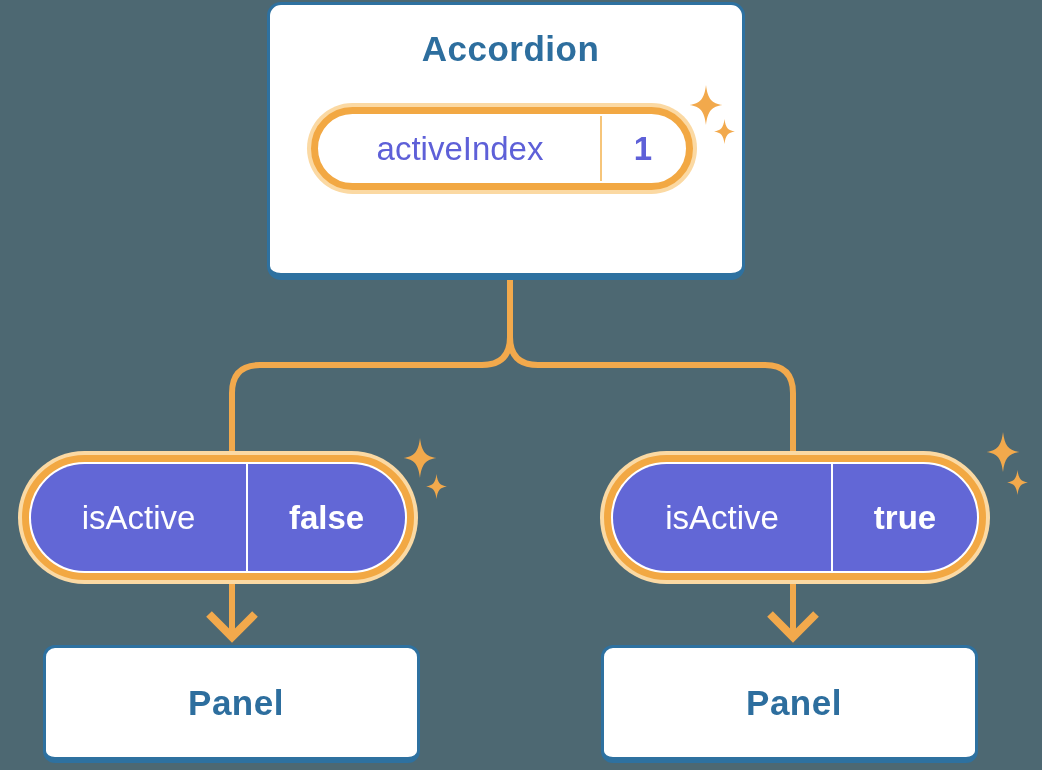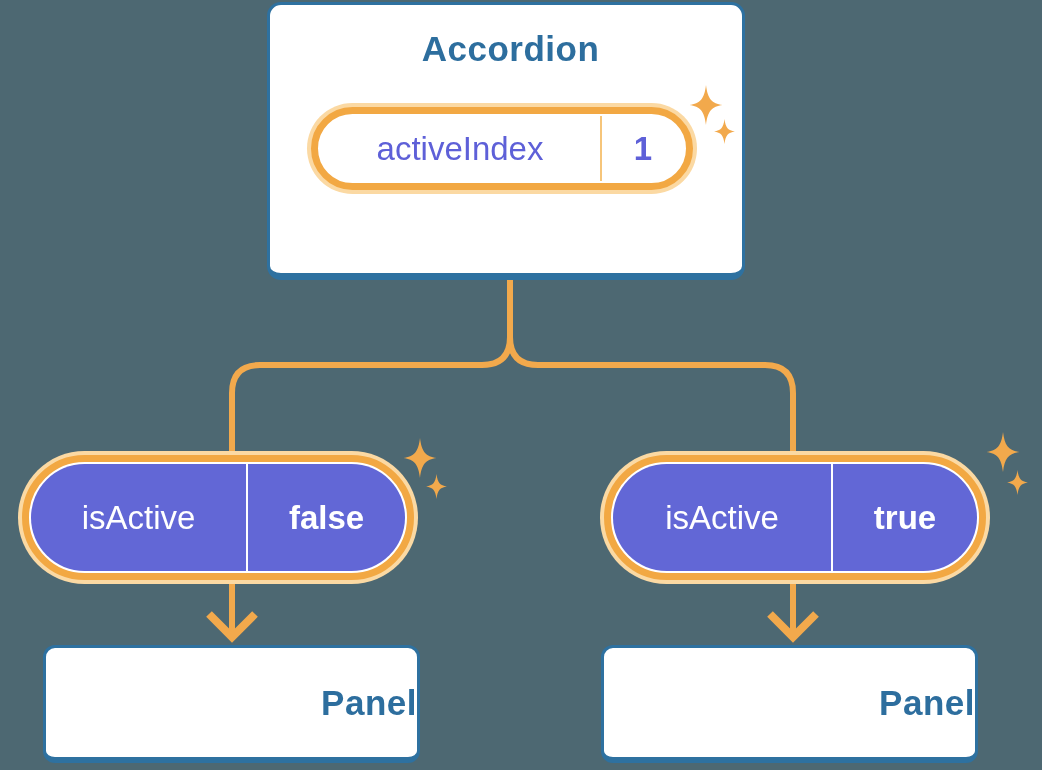--- a/index.html
+++ b/index.html
@@ -44,21 +44,21 @@
     text-align: center;
     letter-spacing: 0.5px;
     margin-left: 9px;
   }
   #accordion-card { left: 267px; top: 2px; width: 478px; height: 278px; }
   #accordion-card .card-title { margin-top: 24px; }
   .panel-card {
     top: 645px; width: 377px; height: 118px;
     border-bottom-width: 6px;
     border-radius: 12px;
-    display: flex; align-items: center; justify-content: flex-end;
+    display: flex; align-items: center; justify-content: center;
   }
   #panel-left  { left: 43px; }
   #panel-right { left: 601px; }
   
   .halo {
     position: absolute;
     background: var(--halo);
     border-radius: 999px;
     padding: 4px;
     box-sizing: border-box;

